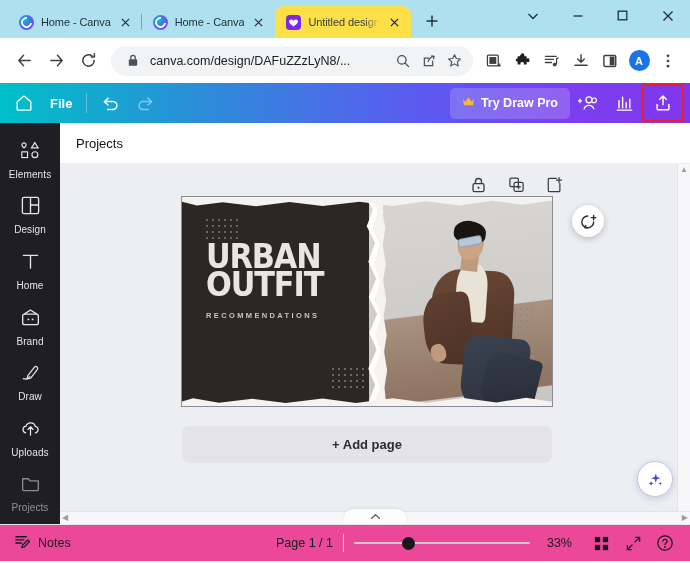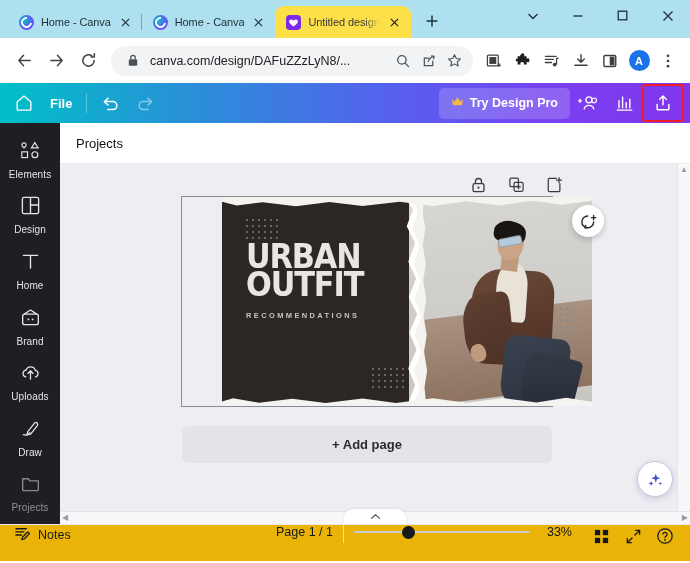--- a/index.html
+++ b/index.html
@@ -235,21 +235,21 @@
     color: #3a3a42;
   }
   .obj-toolbar .ic { width: 22px; height: 22px; display:flex; align-items:center; justify-content:center; }
 
   .page-frame {
     position: absolute;
     left: 122px; top: 33px;
     width: 370px; height: 209px;
     outline: 1px solid #8b8b96;
   }
-  .poster { width: 100%; height: 100%; display: flex; position: relative; overflow: hidden; background: #7dd3fc; margin-left: 40px; }
+  .poster { width: 100%; height: 100%; display: flex; position: relative; overflow: hidden; background: #7dd3fc; }
   .poster-left {
     width: 50.5%;
     background: #2c2724;
     position: relative;
     padding: 46px 0 0 24px;
     z-index: 2;
   }
   .poster-left::after {
     content: "";
     position: absolute;
@@ -447,23 +447,23 @@
     border-radius: 9px 9px 0 0;
     display: flex; align-items: center; justify-content: center;
     color: #5c5c66;
     font-size: 8px;
     box-shadow: 0 -1px 3px rgba(0,0,0,0.07);
     z-index: 6;
   }
 
   .statusbar {
     height: 37px;
-    background: #eab308;
+    background: #ec4899;
     border-top: 1px solid #e7e7ec;
-    display: flex; align-items: flex-start;
+    display: flex; align-items: center;
     padding: 0 14px 0 14px;
     gap: 10px;
     flex: 0 0 auto;
   }
   .notes-btn { display: flex; align-items: center; gap: 7px; font-size: 12.5px; color: #15181d; }
   .page-indicator { font-size: 12.5px; color: #15181d; white-space: nowrap; }
   .vbar { width: 1px; height: 18px; background: #dcdce2; }
   .zoom-slider { position: relative; width: 176px; height: 14px; display: flex; align-items: center; }
   .zoom-track { width: 100%; height: 2px; background: #c9c9d1; border-radius: 2px; }
   .zoom-knob {
@@ -661,21 +661,21 @@
     </div>
 
     <div class="spacer"></div>
 
     <div class="pro-btn">
       <span>
         <svg width="13" height="11" viewBox="0 0 14 12">
             <path d="M1 3 L3.4 6.2 L7 1.6 L10.6 6.2 L13 3 L12 10 H2 Z" fill="#f5b83d"></path>
           </svg>
       </span>
-      <span>Try Design Pro</span>
+      <span>Try Draw Pro</span>
     </div>
 
     <div class="topbtn">
       <svg width="21" height="19" viewBox="0 0 23 20">
           <circle cx="12" cy="6" r="3.3" stroke="#fff" stroke-width="1.4" fill="none"></circle>
           <path d="M6.6 16.5 A5.5 5.5 0 0 1 17.4 16.5" stroke="#fff" stroke-width="1.4" fill="none"></path>
           <circle cx="17.6" cy="6.6" r="2.6" stroke="#fff" stroke-width="1.3" fill="none"></circle>
           <path d="M2.2 5.2 V9 M0.4 7.1 H4" stroke="#fff" stroke-width="1.3" stroke-linecap="round"></path>
         </svg>
     </div>
@@ -735,34 +735,34 @@
               <path d="M4.4 7.5 L11 3.2 L17.6 7.5" stroke="#e6e6e8" stroke-width="1.4" fill="none" stroke-linejoin="round"></path>
               <circle cx="8.8" cy="13" r="1" fill="#e6e6e8"></circle>
               <circle cx="13.2" cy="13" r="1" fill="#e6e6e8"></circle>
             </svg>
         </span>
         <span class="rail-label">Brand</span>
       </div>
       <div class="rail-item">
         <span>
           <svg width="21" height="21" viewBox="0 0 22 22">
+              <path d="M3.5 17.5 C6.5 18.6 9 17.2 10.4 15.2" stroke="#e6e6e8" stroke-width="1.3" fill="none" stroke-linecap="round"></path>
+              <path d="M8.2 14.3 L15.4 5 A2 2 0 0 1 18.3 7.6 L11.2 16.8 L7.2 17.8 Z" stroke="#e6e6e8" stroke-width="1.3" fill="none" stroke-linejoin="round"></path>
+            </svg>
+        </span>
+        <span class="rail-label">Draw</span>
+      </div>
+      <div class="rail-item">
+        <span>
+          <svg width="21" height="21" viewBox="0 0 22 22">
               <path d="M6 15.5 A3.6 3.6 0 0 1 6.4 8.4 A5 5 0 0 1 16 8.8 A3.4 3.4 0 0 1 16.2 15.5" stroke="#e6e6e8" stroke-width="1.3" fill="none" stroke-linecap="round"></path>
               <path d="M11 18 V9.5 M8.3 12 L11 9.2 L13.7 12" stroke="#e6e6e8" stroke-width="1.3" fill="none" stroke-linecap="round" stroke-linejoin="round"></path>
             </svg>
         </span>
         <span class="rail-label">Uploads</span>
-      </div>
-      <div class="rail-item">
-        <span>
-          <svg width="21" height="21" viewBox="0 0 22 22">
-              <path d="M3.5 17.5 C6.5 18.6 9 17.2 10.4 15.2" stroke="#e6e6e8" stroke-width="1.3" fill="none" stroke-linecap="round"></path>
-              <path d="M8.2 14.3 L15.4 5 A2 2 0 0 1 18.3 7.6 L11.2 16.8 L7.2 17.8 Z" stroke="#e6e6e8" stroke-width="1.3" fill="none" stroke-linejoin="round"></path>
-            </svg>
-        </span>
-        <span class="rail-label">Draw</span>
       </div>
       <div class="rail-item faded">
         <span>
           <svg width="21" height="21" viewBox="0 0 22 22">
               <path d="M2.8 6 H8.6 L10.4 8.2 H19.2 V17.2 A1.2 1.2 0 0 1 18 18.4 H4 A1.2 1.2 0 0 1 2.8 17.2 Z" stroke="#e6e6e8" stroke-width="1.4" fill="none" stroke-linejoin="round"></path>
             </svg>
         </span>
         <span class="rail-label">Projects</span>
       </div>
     </div>

